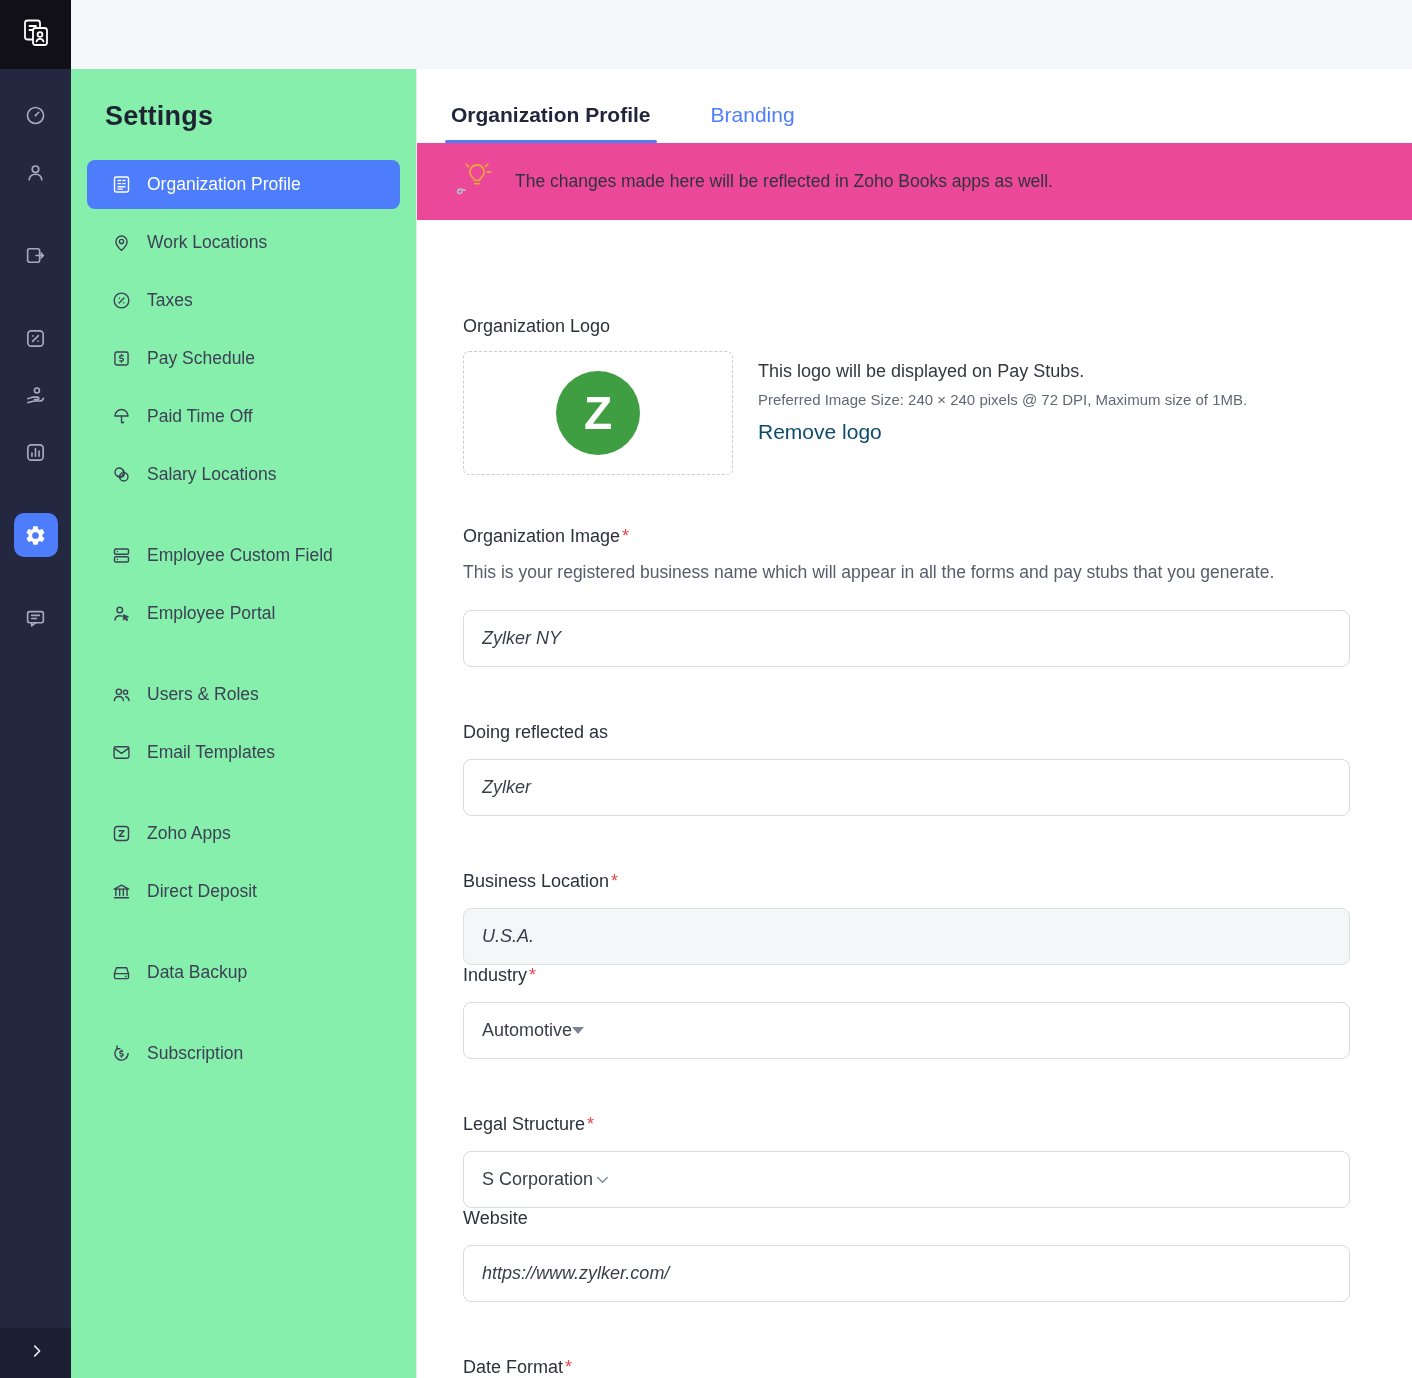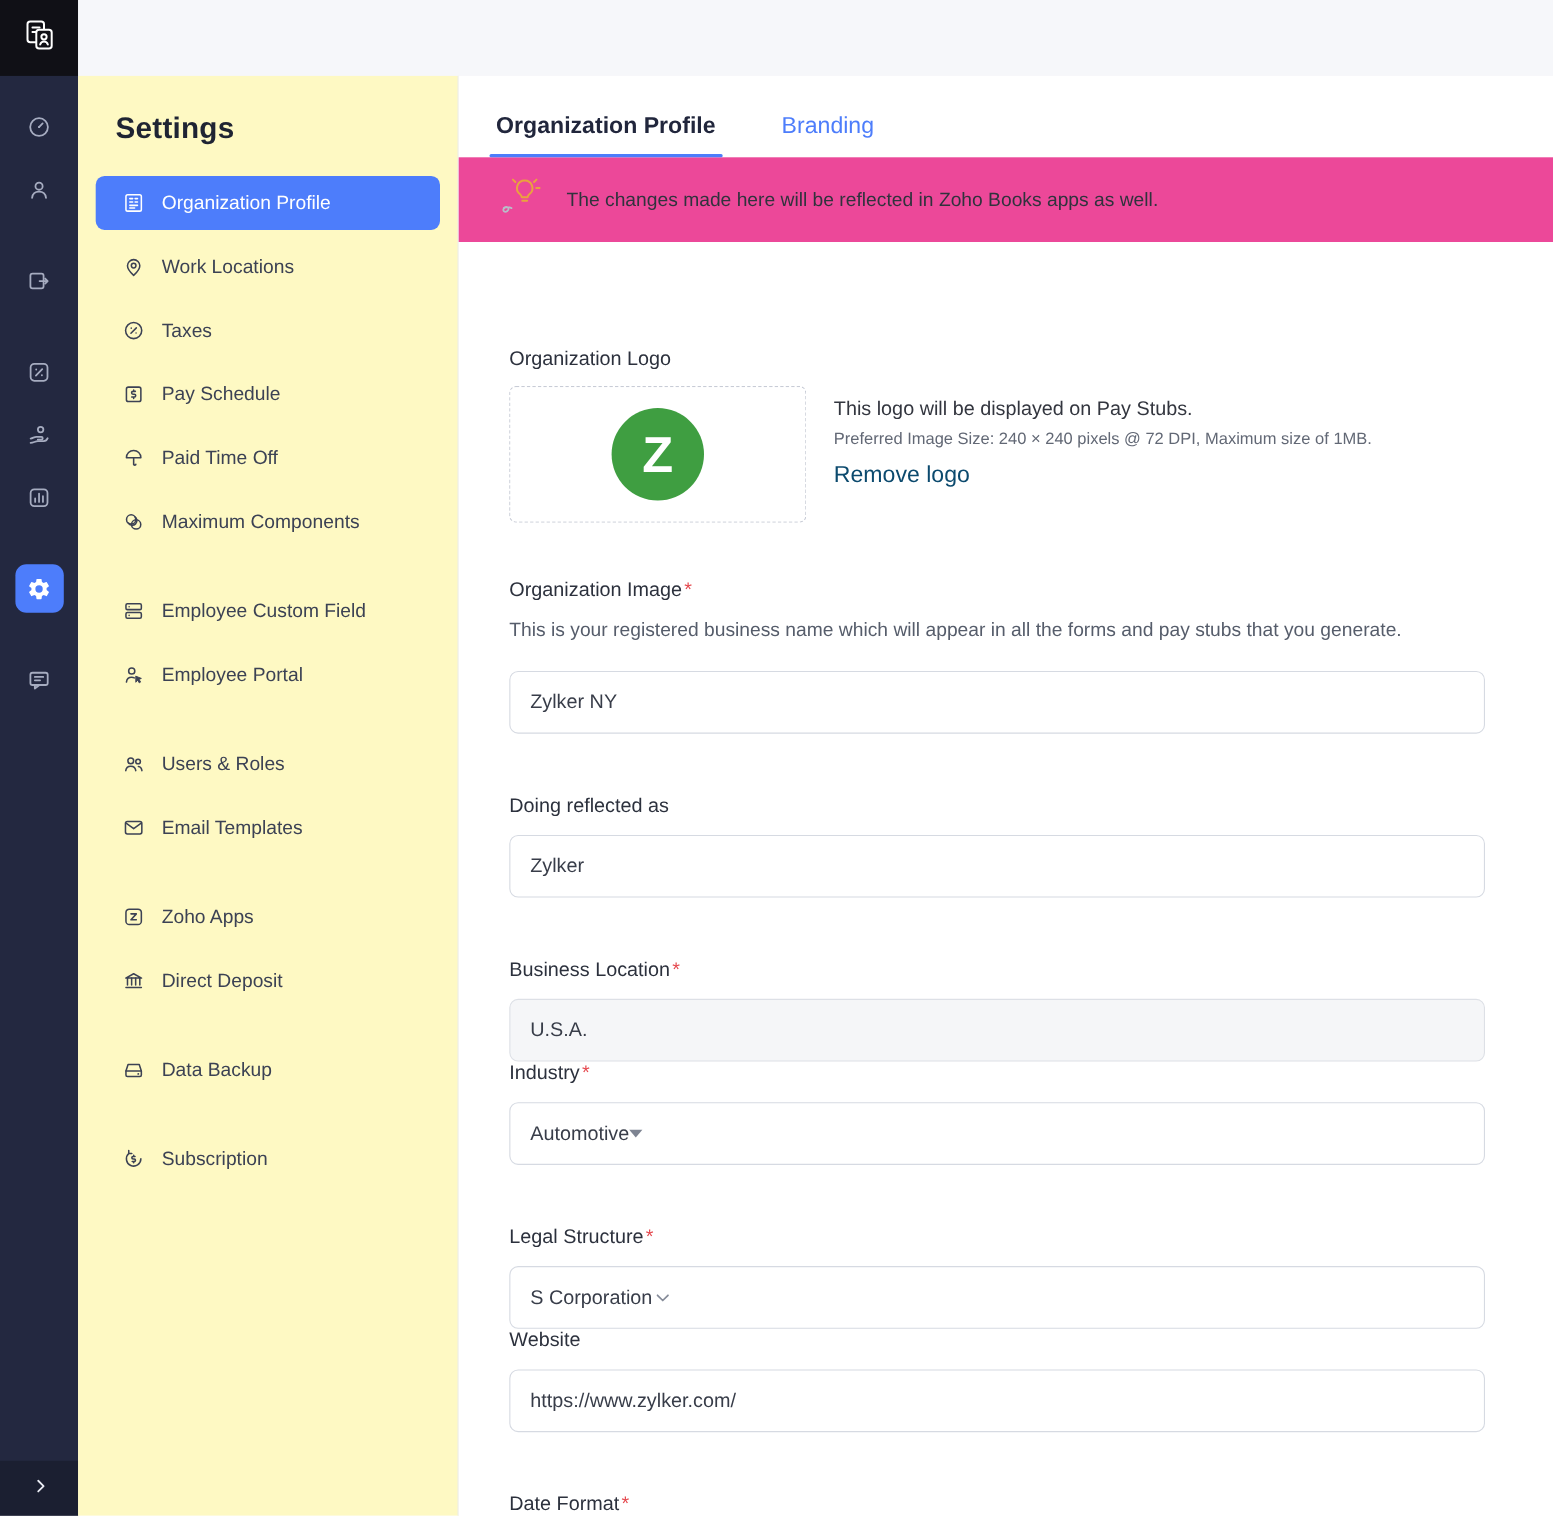--- a/index.html
+++ b/index.html
@@ -23,21 +23,21 @@
   .rail-btn.active { background:#4d7dfb; color:#fff; }
   .rail-expand { margin-top:auto; width:100%; height:50px; background:#1b1f31; display:flex; align-items:center; padding-left:28px; cursor:pointer; }
   .rail-expand svg { width:18px; height:18px; stroke:#e8eaf2; }
 
   
   .right { flex:1; display:flex; flex-direction:column; min-width:0; }
   .topbar { height:69px; flex-shrink:0; background:#f6f7fa; }
   .content-row { flex:1; display:flex; min-height:0; }
 
   
-  .sidebar { width:346px; flex-shrink:0; background:#fef9c3; border-right:1px solid #e8eaef; padding-top:32px; overflow:hidden; }
+  .sidebar { width:346px; flex-shrink:0; background:#86efac; border-right:1px solid #e8eaef; padding-top:32px; overflow:hidden; }
   .sidebar-title { margin:0 0 28px 34px; font-size:27px; font-weight:700; color:#1f2433; letter-spacing:.2px; }
   .side-item { height:49px; margin:0 16px 9px; border-radius:8px; display:flex; align-items:center; padding:0 10px 0 23px; gap:15px; font-size:17.5px; color:#3c4254; cursor:pointer; }
   .side-item.side-gap { margin-top:32px; }
   .side-item.active { background:#4d7dfb; color:#fff; font-weight:500; }
   .sicon { display:flex; align-items:center; justify-content:center; width:22px; height:22px; flex-shrink:0; }
   .sicon svg { width:21px; height:21px; }
 
   
   .main { flex:1; display:flex; flex-direction:column; min-width:0; background:#fff; }
   .tabbar { padding:34px 0 0 34px; display:flex; gap:60px; flex-shrink:0; }
@@ -58,21 +58,21 @@
   .logo-box { width:270px; height:124px; border:1.6px dashed #c8ccd6; border-radius:6px; display:flex; align-items:center; justify-content:center; cursor:pointer; flex-shrink:0; }
   .logo-circle { width:84px; height:84px; border-radius:50%; background:#3f9e41; color:#fff; display:flex; align-items:center; justify-content:center; font-size:46px; font-weight:700; }
   .logo-info { margin-left:25px; padding-top:10px; }
   .logo-l1 { font-size:18px; color:#33363f; margin:0 0 9px; }
   .logo-l2 { font-size:15px; color:#626875; margin:0 0 12px; }
   .remove-link { font-size:21px; color:#0c4a6e; font-weight:500; cursor:pointer; display:inline-block; }
 
   .section { margin-top:51px; }
   .section-sm { margin-top:55px; }
   .desc { margin-top:12px; margin-bottom:0; font-size:17.5px; color:#565d6b; line-height:1.55; max-width:885px; }
-  .text-input { display:block; margin-top:16px; width:100%; height:57px; border:1px solid #d6dae2; border-radius:8px; font-size:18px; color:#383d49; padding:0 18px; background:#fff; outline:none; font-family:inherit; }
+  .text-input { display:block; margin-top:16px; width:100%; height:57px; border:1px solid #d6dae2; border-radius:8px; font-size:18px; color:#383d49; padding:0 18px; background:#fff; outline:none; font-family:inherit;font-style:italic; }
   .text-input.after-desc { margin-top:24px; }
   .text-input.disabled { background:#f5f6f8; border-color:#dde0e6; }
   .select { margin-top:16px; height:57px; border:1px solid #d6dae2; border-radius:8px; display:flex; align-items:center; padding:0 18px; font-size:18px; color:#383d49; cursor:pointer; background:#fff; }
   .chev svg { width:19px; height:19px; stroke:#868c99; display:block; }
   .tri { width:0; height:0; border-left:6.5px solid transparent; border-right:6.5px solid transparent; border-top:7.5px solid #7e8492; }
   .row2 { display:grid; grid-template-columns:1fr; column-gap:24px; margin-top:55px; }
 </style>
 </head>
 <body>
 
@@ -215,21 +215,21 @@
           </div>
 
           <div class="side-item">
             <span class="sicon">
               <svg viewBox="0 0 24 24" fill="none" stroke="currentColor" stroke-width="1.6" stroke-linecap="round" stroke-linejoin="round">
                 <circle cx="9.4" cy="9.4" r="4.8"></circle>
                   <path d="M13.1 6.5a4.8 4.8 0 11-6.6 6.6"></path>
                   <circle cx="14.6" cy="14.6" r="4.8"></circle>
               </svg>
             </span>
-            <span class="slabel">Maximum Components</span>
+            <span class="slabel">Salary Locations</span>
           </div>
 
           <div class="side-item side-gap">
             <span class="sicon">
               <svg viewBox="0 0 24 24" fill="none" stroke="currentColor" stroke-width="1.6" stroke-linecap="round" stroke-linejoin="round">
                 <rect x="4" y="4.5" width="16" height="6" rx="1.5"></rect>
                   <rect x="4" y="13.5" width="16" height="6" rx="1.5"></rect>
                 <circle cx="7.3" cy="7.5" r="0.8" fill="currentColor" stroke="none"></circle>
                   <circle cx="7.3" cy="16.5" r="0.8" fill="currentColor" stroke="none"></circle>
               </svg>

